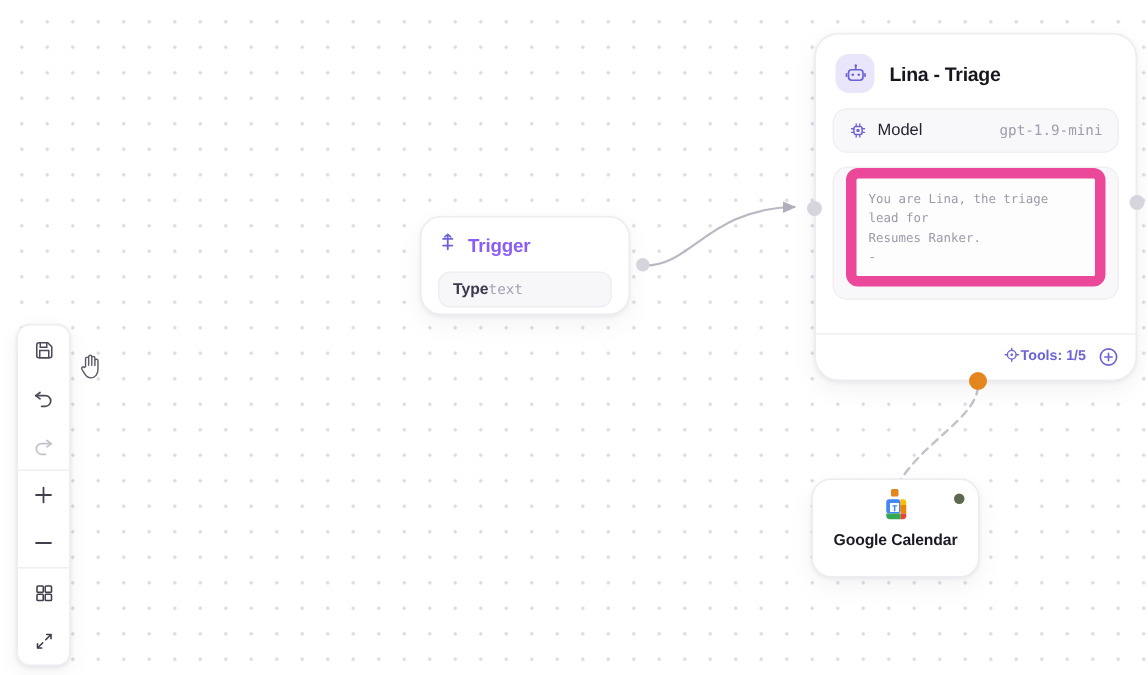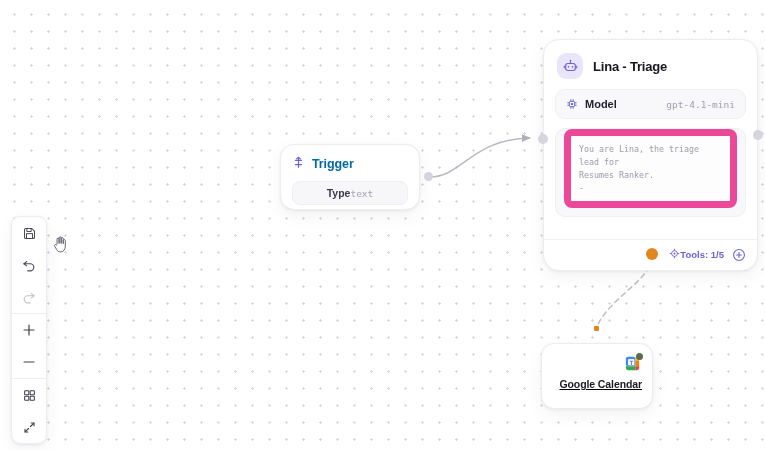--- a/index.html
+++ b/index.html
@@ -41,41 +41,41 @@
   #trigger-node {
     left: 280px; top: 144px;
     width: 140px; height: 66px;
     padding: 10px 11px;
   }
   .trigger-head {
     display: flex; align-items: center; gap: 7px;
     margin-bottom: 8px;
   }
   .trigger-title {
-    font-size: 12.5px; font-weight: 700; color: #0369a1;
+    font-size: 12.5px; font-weight: 700; color: #8b5cf6;
     letter-spacing: -0.1px;
   }
   .trigger-row {
-    display: flex; align-items: center; justify-content: center;
+    display: flex; align-items: center; justify-content: flex-start;
     background: #f7f7fa;
     border: 1px solid #eeeef3;
     border-radius: 8px;
     padding: 5px 9px;
   }
   .trigger-row-label {
     font-size: 10.5px; font-weight: 700; color: #3a3a4a;
   }
   .trigger-row-value {
     font-size: 9.5px; color: #a3a3b2;
     font-family: "DejaVu Sans Mono", monospace;
   }
 
   
   #agent-node {
-    left: 543px; top: 39px;
+    left: 543px; top: 22px;
     width: 215px; height: 232px;
     border-radius: 16px;
     padding: 0;
     display: flex; flex-direction: column; justify-content: flex-end;
   }
   .agent-head {
     display: flex; align-items: center; gap: 10px;
     padding: 13px 13px 10px 13px;
   }
   .agent-avatar {
@@ -97,21 +97,21 @@
     border: 1px solid #efeff4;
     border-radius: 10px;
     margin-bottom: 9px;
   }
   .field-row {
     display: flex; align-items: center;
     padding: 8px 10px;
   }
   .field-icon { display: flex; align-items: center; margin-right: 7px; flex:none;}
   .field-label {
-    font-size: 11px; font-weight: 700; color: #23232f;
+    font-size: 11px; font-weight: 400; color: #23232f;
   }
   .field-value {
     margin-left: auto;
     font-size: 9.5px; color: #9e9eae;
     font-family: "DejaVu Sans Mono", monospace;
   }
   .instr-head {
     display: flex; align-items: center;
     padding: 8px 10px 4px 10px;
   }
@@ -143,25 +143,25 @@
     display: flex; align-items: center; gap: 0;
     font-size: 9.5px; font-weight: 600; color: #6b63d6;
   }
   .add-tool-btn {
     width: 15px; height: 15px;
     display: flex; align-items: center; justify-content: center;
   }
 
   
   #gcal-node {
-    left: 541px; top: 343px;
+    left: 541px; top: 319px;
     width: 112px; height: 66px;
     border-radius: 13px;
     padding: 9px 10px 9px 10px;
-    display: flex; flex-direction: column; align-items: flex-end; text-decoration: underline;
+    display: flex; flex-direction: column; align-items: center;
   }
   .gcal-icon-wrap {
     width: 19px; height: 19px;
     margin-top: 1px;
   }
   .gcal-name {
     font-size: 10.5px; font-weight: 700; color: #1b1b27;
     margin-top: 5px; letter-spacing: -0.1px;
   }
   .gcal-badge {
@@ -290,21 +290,21 @@
         <div class="field-row">
           <span class="field-icon">
             <svg width="12" height="12" viewBox="0 0 16 16" fill="none">
               <rect x="4.4" y="4.4" width="7.2" height="7.2" rx="1.6" stroke="#6b63d6" stroke-width="1.3"></rect>
               <rect x="6.6" y="6.6" width="2.8" height="2.8" rx="0.7" fill="#6b63d6"></rect>
               <path d="M6.4 2.2 V4.3 M9.6 2.2 V4.3 M6.4 11.7 V13.8 M9.6 11.7 V13.8
                        M2.2 6.4 H4.3 M2.2 9.6 H4.3 M11.7 6.4 H13.8 M11.7 9.6 H13.8" stroke="#6b63d6" stroke-width="1.2" stroke-linecap="round"></path>
             </svg>
           </span>
           <span class="field-label">Model</span>
-          <span class="field-value">gpt-4.1-mini</span>
+          <span class="field-value">gpt-1.9-mini</span>
         </div>
       </div>
 
       <div class="field-box">
         <div class="instr-text-wrap">
           <p class="instr-text">You are Lina, the triage lead for
 Resumes Ranker.
 -</p>
         </div>
       </div>

